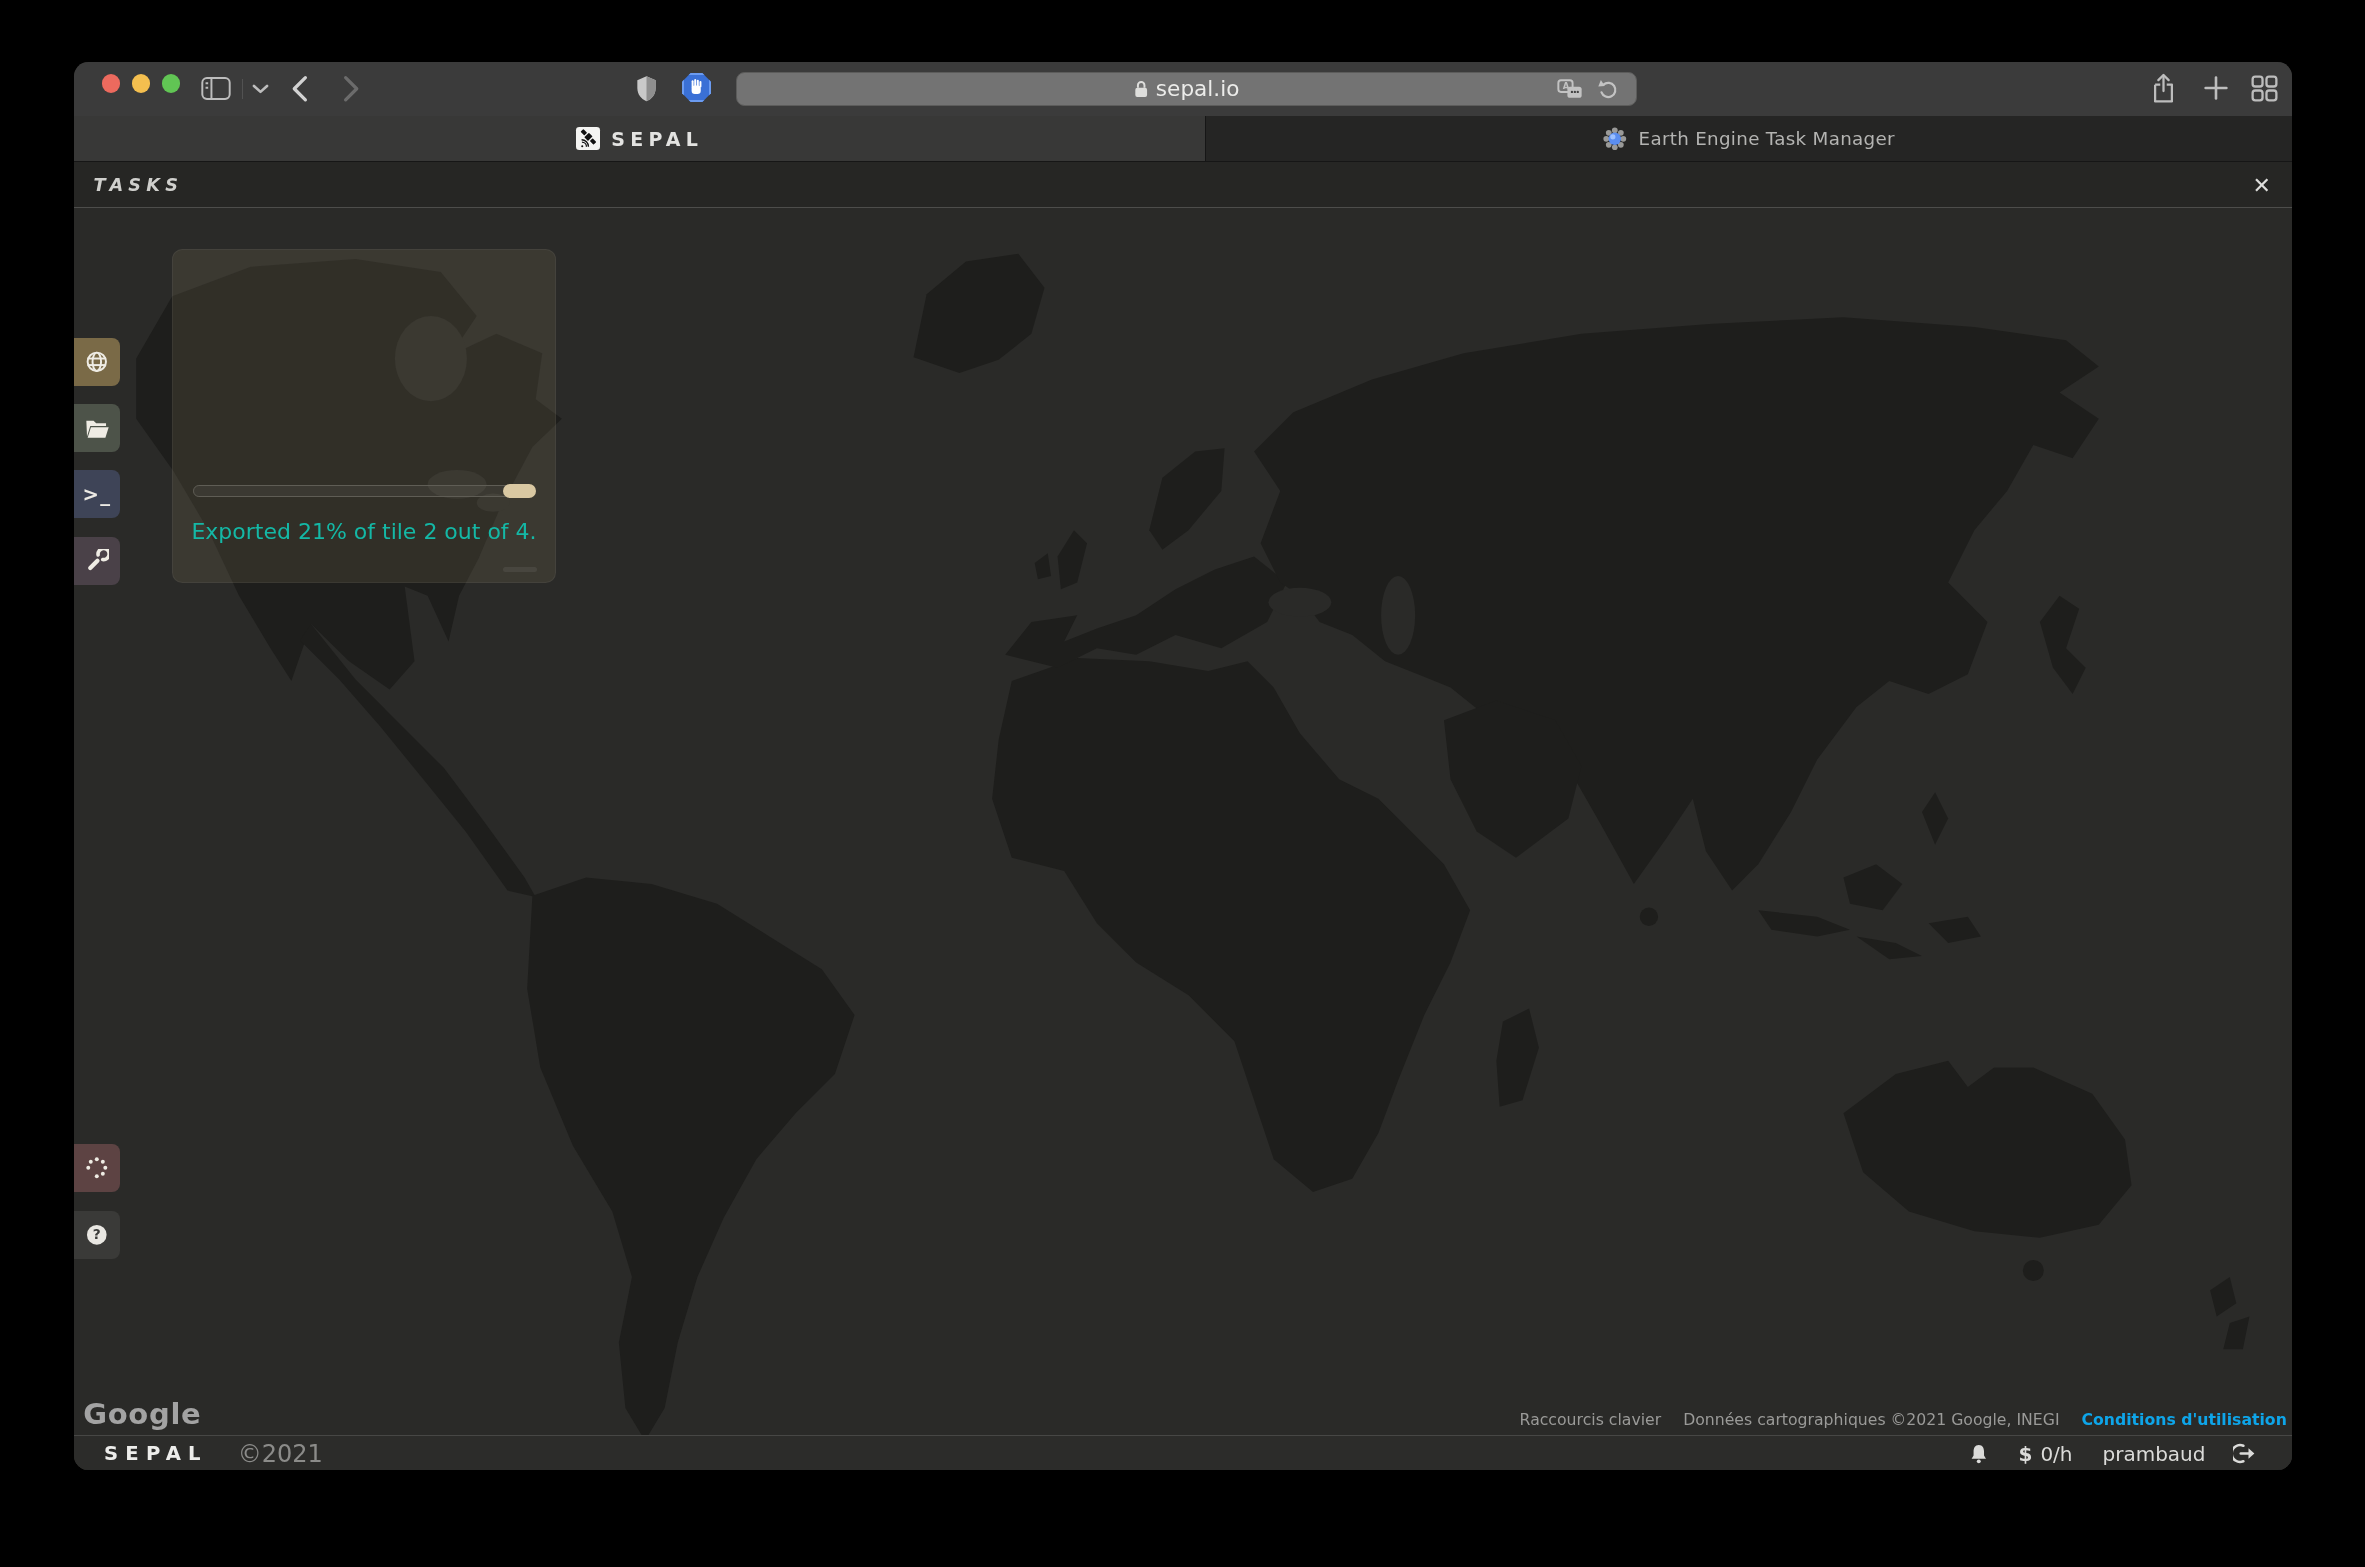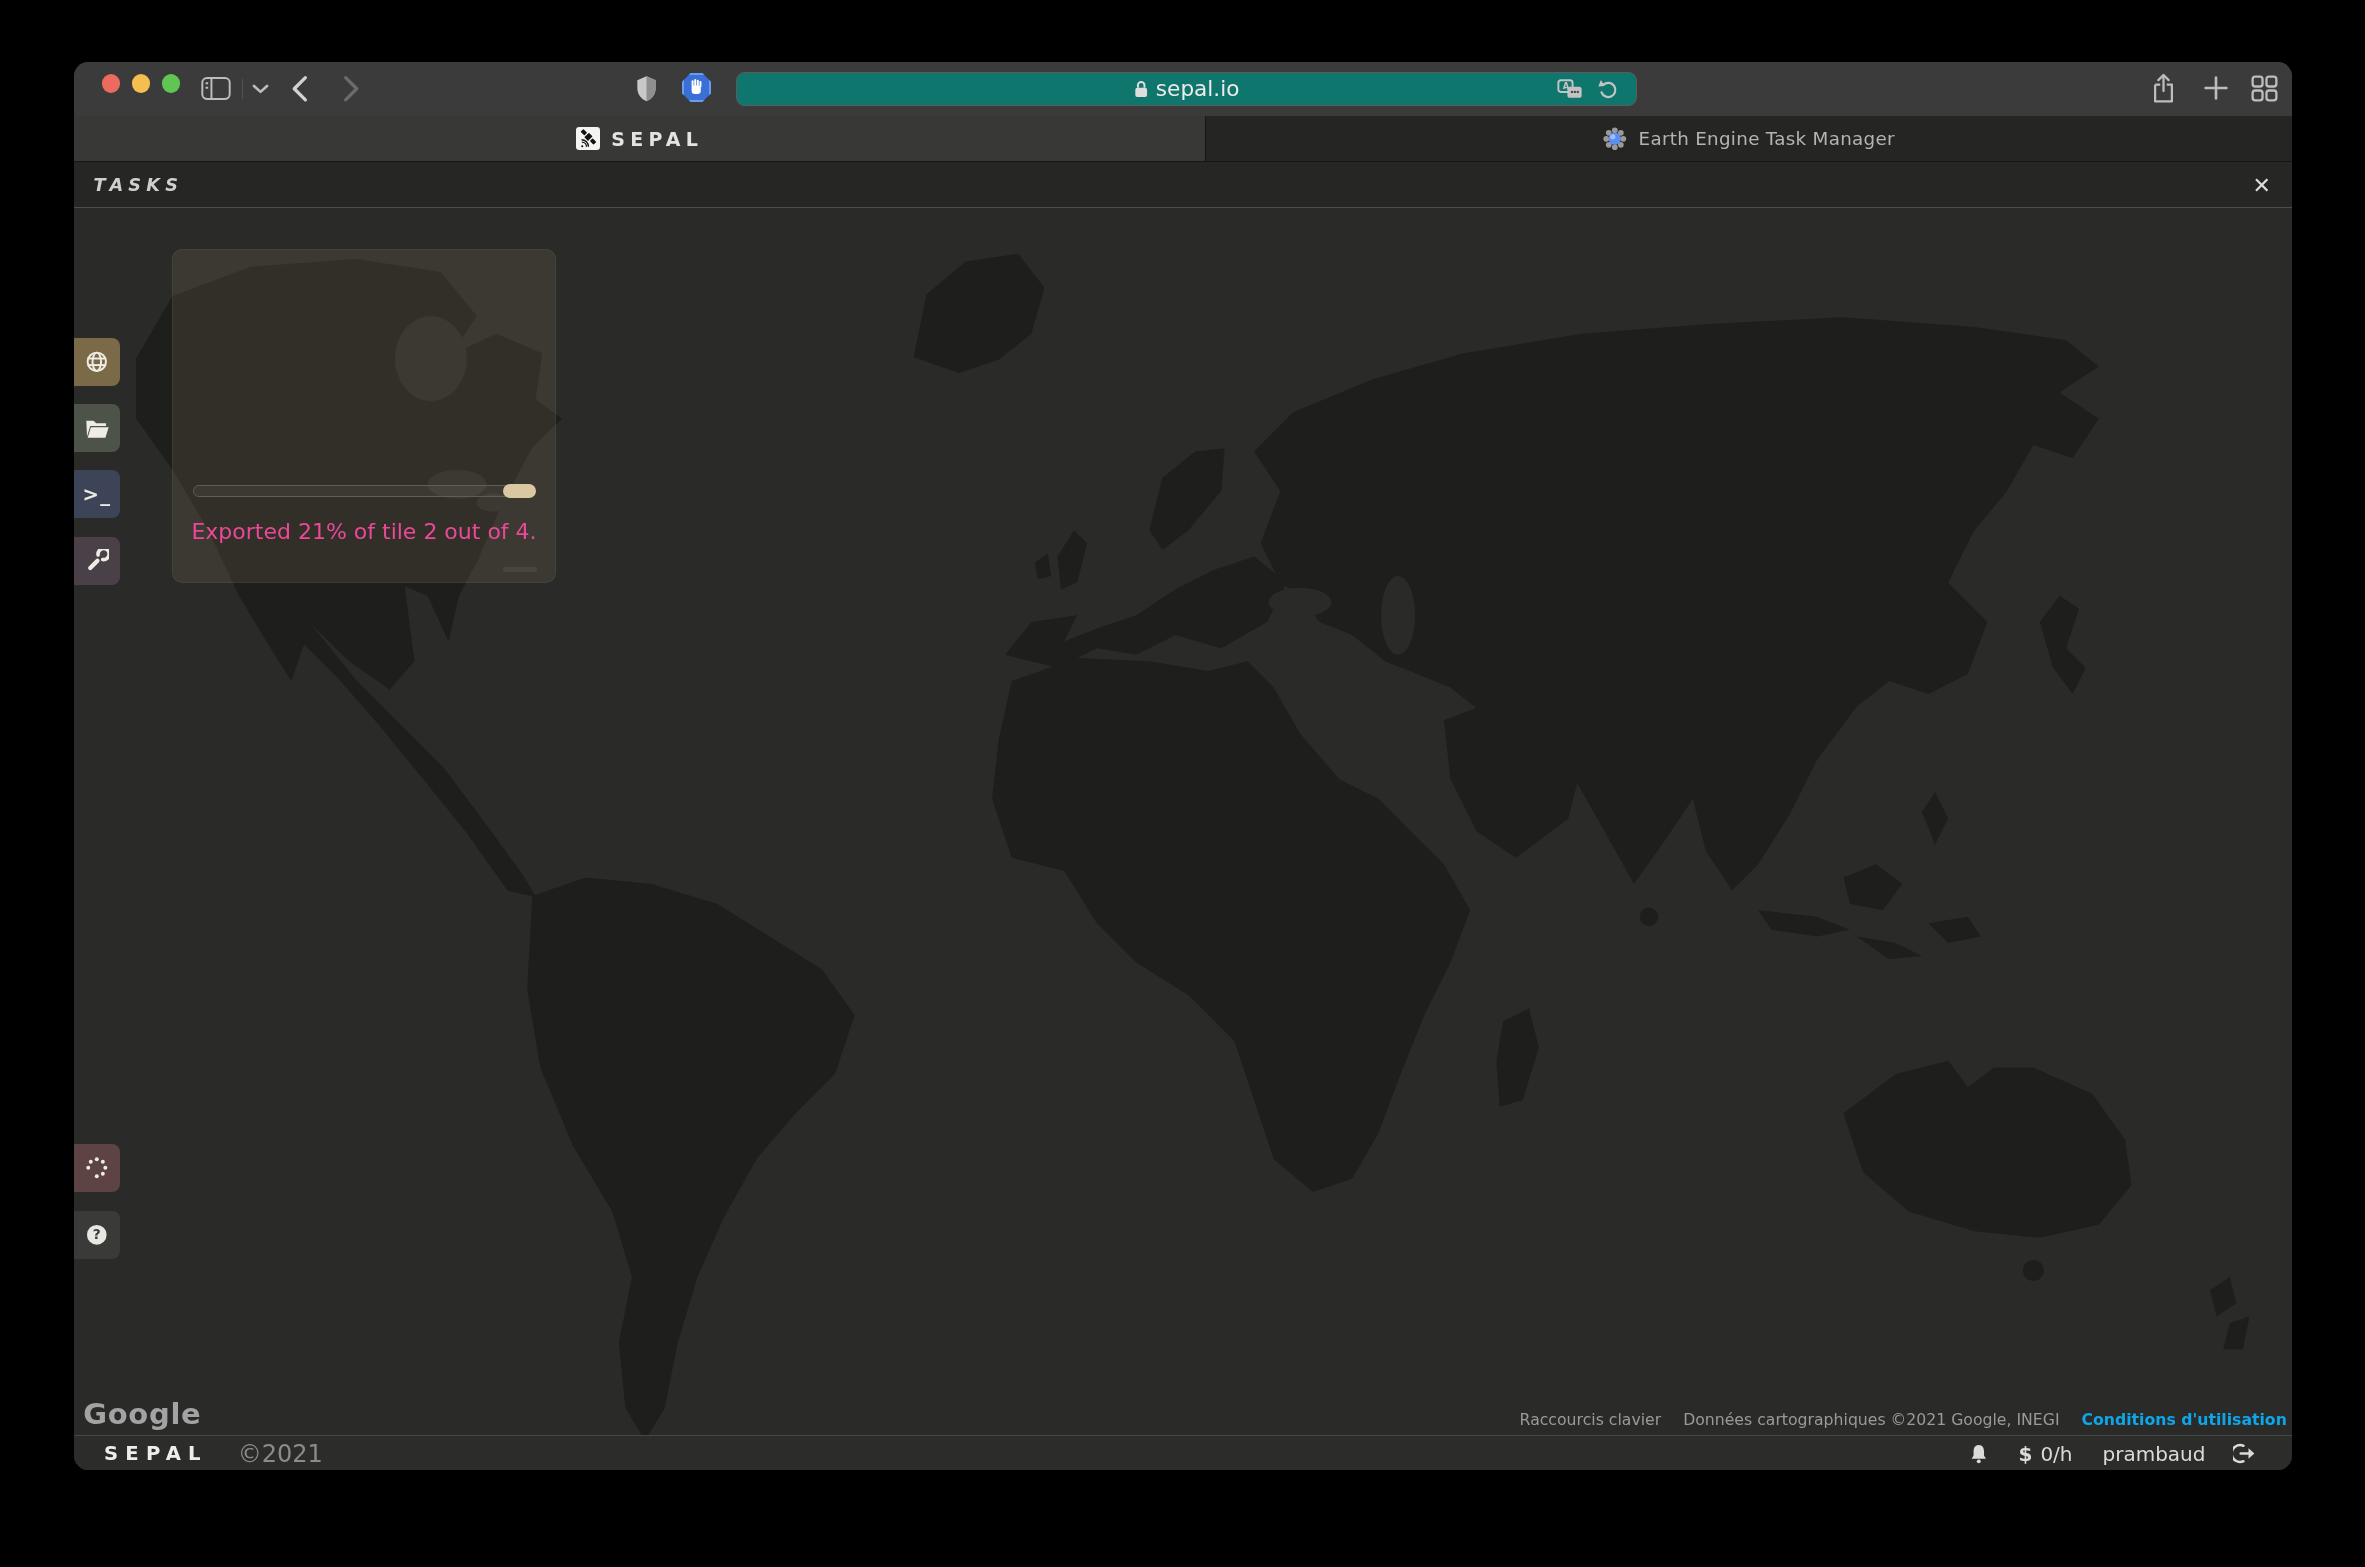--- a/index.html
+++ b/index.html
@@ -9,21 +9,21 @@
 
   
   .toolbar{ position:absolute; left:0; top:0; width:100%; height:54px; background:#3b3b3b; }
   .tl{ position:absolute; top:12.4px; width:18.3px; height:18.3px; border-radius:50%; }
   .tl.red{ left:28px; background:#ec6a5e; }
   .tl.yellow{ left:58px; background:#f4bf4f; }
   .tl.green{ left:88px; background:#61c554; }
   .ticon{ position:absolute; top:14.4px; color:#bdbdbd; }
   .vsep{ position:absolute; left:168px; top:17px; width:0.7px; height:19.6px; background:#525252; }
   .urlfield{ position:absolute; left:662px; top:9.8px; width:901px; height:34px;
-    background:#0f766e; border:0.7px solid #5c5c5b; border-radius:8.5px;
+    background:#737373; border:0.7px solid #5c5c5b; border-radius:8.5px;
     display:flex; align-items:center; justify-content:center; }
   .urltext{ color:#ececea; font-size:21.6px; margin-left:7.9px; }
   .field-icons{ position:absolute; right:17px; top:0; height:34px; display:flex; align-items:center; gap:14.4px; }
 
   
   .tabbar{ position:absolute; left:0; top:54px; width:100%; height:46px; background:#202020;
     display:flex; border-bottom:0.7px solid #161616; }
   .tab{ height:100%; display:flex; align-items:center; justify-content:center; gap:11.8px; }
   .tab.active{ width:1132px; background:#383837; border-right:1.3px solid #161616; }
   .tab.inactive{ flex:1; background:#252524; }
@@ -52,21 +52,21 @@
   .sbtn.help{ top:1049px; background:#3a3a38; }
   .term-glyph{ color:#eceae4; font-size:19.6px; font-weight:bold; letter-spacing:1.3px; }
 
   .card{ position:absolute; left:98px; top:87px; width:384px; height:334px; z-index:4;
     background:rgba(140,126,96,.18); border:0.7px solid rgba(255,255,255,.05); border-radius:10.5px; }
   .card-title{ margin-top:22px; padding:0 31px; text-align:center; color:#d9d5cd; font-size:23.6px; line-height:31px; }
   .progress-wrap{ position:absolute; left:19.6px; right:19.6px; top:233px; height:15.7px; }
   .progress-track{ position:absolute; left:0; right:0; top:2px; height:11.8px; border:1.3px solid #5f5d55;
     border-radius:5.9px; background:rgba(255,255,255,.05); }
   .progress-chunk{ position:absolute; right:-0.7px; top:0.7px; width:33px; height:14.4px; border-radius:7.2px; background:#d9c8a2; }
-  .card-status{ position:absolute; left:0; top:269px; width:100%; text-align:center; color:#ec4899; font-size:22px; }
+  .card-status{ position:absolute; left:0; top:269px; width:100%; text-align:center; color:#14b8a6; font-size:22px; }
   .card-hint{ position:absolute; right:18.3px; bottom:10.5px; width:34px; height:4.6px; border-radius:2.6px; background:rgba(255,255,255,.07); }
 
   .glogo{ position:absolute; left:9.2px; top:1235px; z-index:5; color:#a3a3a3; font-size:29px; font-weight:600; letter-spacing:0.7px; }
   .attrib{ position:absolute; right:5.2px; top:1248px; z-index:5; display:flex; gap:22px; color:#9a9a98; font-size:15.7px; }
   .attrib span{ white-space:nowrap; }
   .attrib .bright{ color:#0ea5e9;font-weight:bold; }
 
   .footer{ position:absolute; left:0; bottom:0; width:100%; height:36px; z-index:7;
     background:#2c2c2a; border-top:0.7px solid #474745; display:flex; align-items:center; padding:0 37px 0 30px; }
   .brand{ color:#ededeb; font-size:19.6px; font-weight:bold; letter-spacing:7.2px; }

